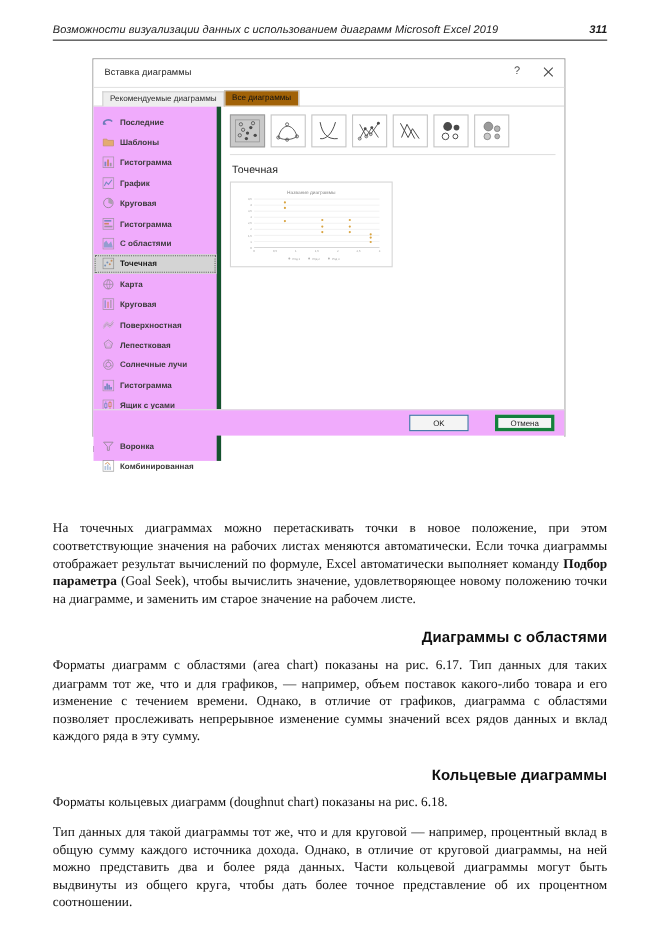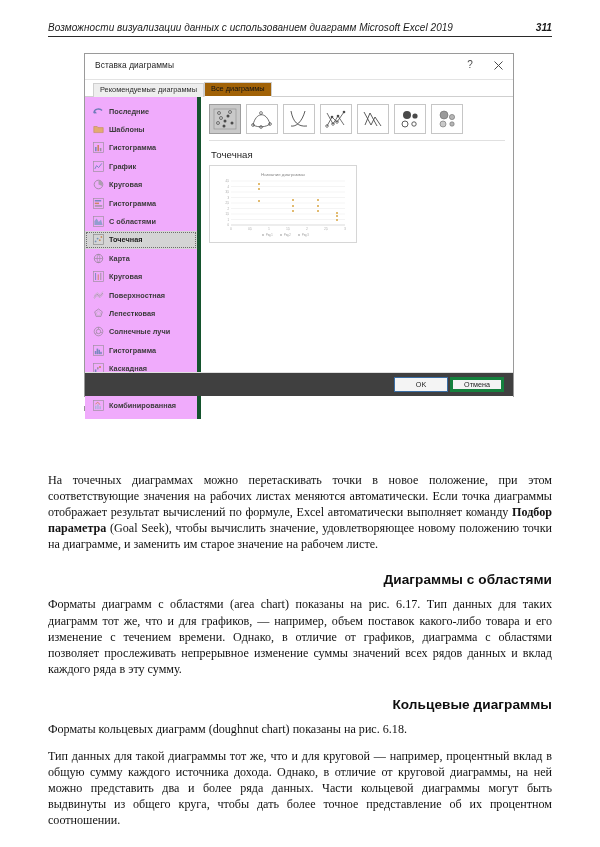--- a/index.html
+++ b/index.html
@@ -216,25 +216,25 @@
   .preview-box svg { display: block; }
 
   
   .dialog-footer {
     position: absolute;
     left: 0;
     right: 0;
     bottom: 0;
     height: 24px;
     border-top: 1px solid #e0e0e0;
-    background: #404040;
+    background: #f0abfc;
     display: flex;
     justify-content: flex-end;
     align-items: center;
-    gap: 2px;
+    gap: 24px;
     padding-right: 9px;
     box-sizing: border-box;
   }
   .dlg-btn {
     min-width: 54px;
     height: 15px;
     font-size: 7.2px;
     font-family: "Liberation Sans", sans-serif;
     background: #f4f4f4;
     border: 3px solid #15803d;
@@ -469,20 +469,34 @@
                 <rect x="0.6" y="0.6" width="9.8" height="9.8" fill="none" stroke="#8a8a8a" stroke-width=".7"></rect>
                 <rect x="1.8" y="6" width="1.6" height="3.2" fill="#5b7fb0"></rect>
                 <rect x="3.6" y="3.6" width="1.6" height="5.6" fill="#5b7fb0"></rect>
                 <rect x="5.4" y="4.8" width="1.6" height="4.4" fill="#5b7fb0"></rect>
                 <rect x="7.2" y="6.8" width="1.6" height="2.4" fill="#5b7fb0"></rect>
               </svg>
           </span>
           <span>Гистограмма</span>
         </div>
 
+        <div class="side-item">
+          <span class="side-icon">
+            <svg width="11" height="11" viewBox="0 0 11 11">
+                <rect x="0.6" y="0.6" width="9.8" height="9.8" fill="none" stroke="#8a8a8a" stroke-width=".7"></rect>
+                <rect x="2.2" y="4" width="2" height="3.4" fill="none" stroke="#5b7fb0" stroke-width=".8"></rect>
+                <line x1="3.2" y1="1.8" x2="3.2" y2="4" stroke="#5b7fb0" stroke-width=".7"></line>
+                <line x1="3.2" y1="7.4" x2="3.2" y2="9.2" stroke="#5b7fb0" stroke-width=".7"></line>
+                <rect x="6" y="3" width="2" height="3.6" fill="none" stroke="#c47a3a" stroke-width=".8"></rect>
+                <line x1="7" y1="1.4" x2="7" y2="3" stroke="#c47a3a" stroke-width=".7"></line>
+                <line x1="7" y1="6.6" x2="7" y2="8.8" stroke="#c47a3a" stroke-width=".7"></line>
+              </svg>
+          </span>
+          <span>Ящик с усами</span>
+        </div>
 
         <div class="side-item">
           <span class="side-icon">
             <svg width="11" height="11" viewBox="0 0 11 11">
                 <rect x="0.6" y="0.6" width="9.8" height="9.8" fill="none" stroke="#8a8a8a" stroke-width=".7"></rect>
                 <rect x="1.8" y="6.4" width="1.6" height="2.6" fill="#5b7fb0"></rect>
                 <rect x="4" y="4.2" width="1.6" height="2.2" fill="#8a8a8a"></rect>
                 <rect x="6.2" y="3" width="1.6" height="2" fill="#c47a3a"></rect>
               </svg>
           </span>

